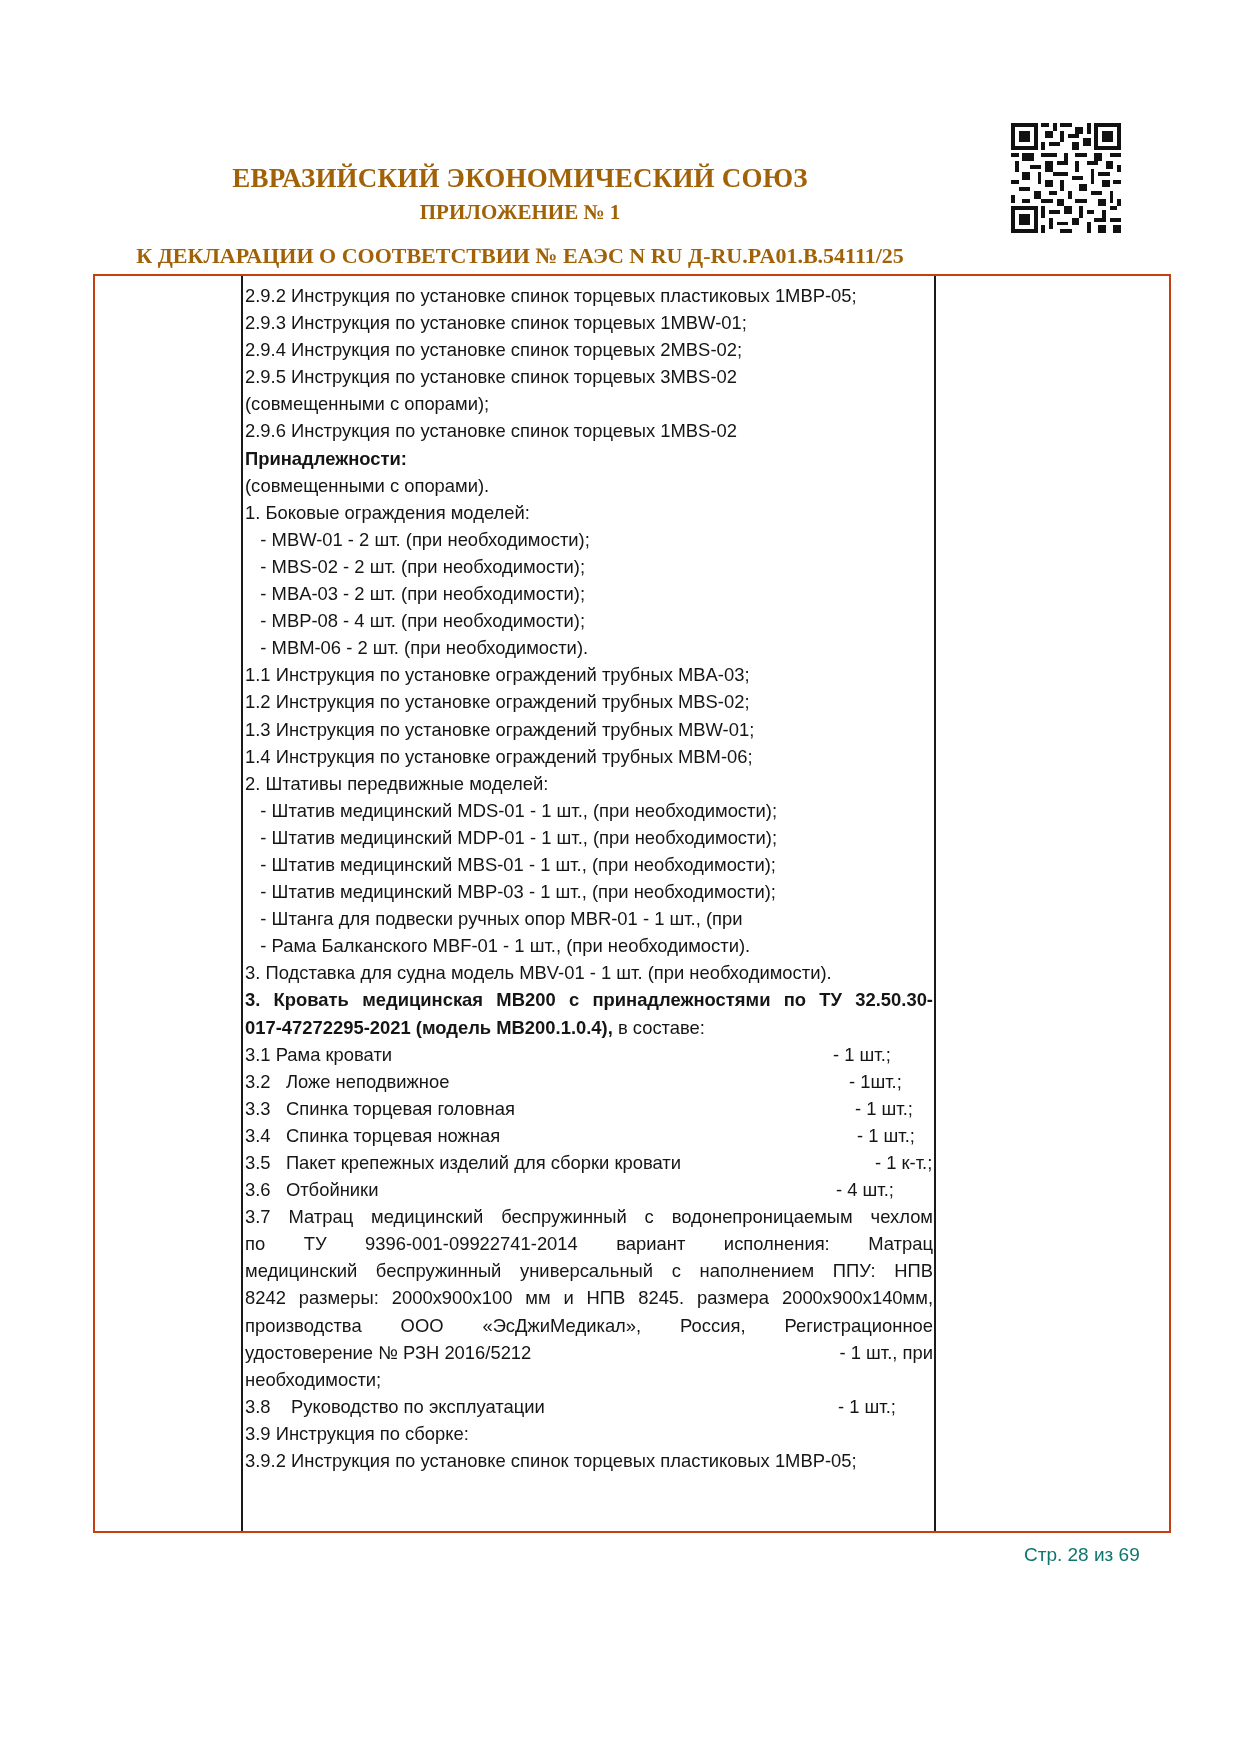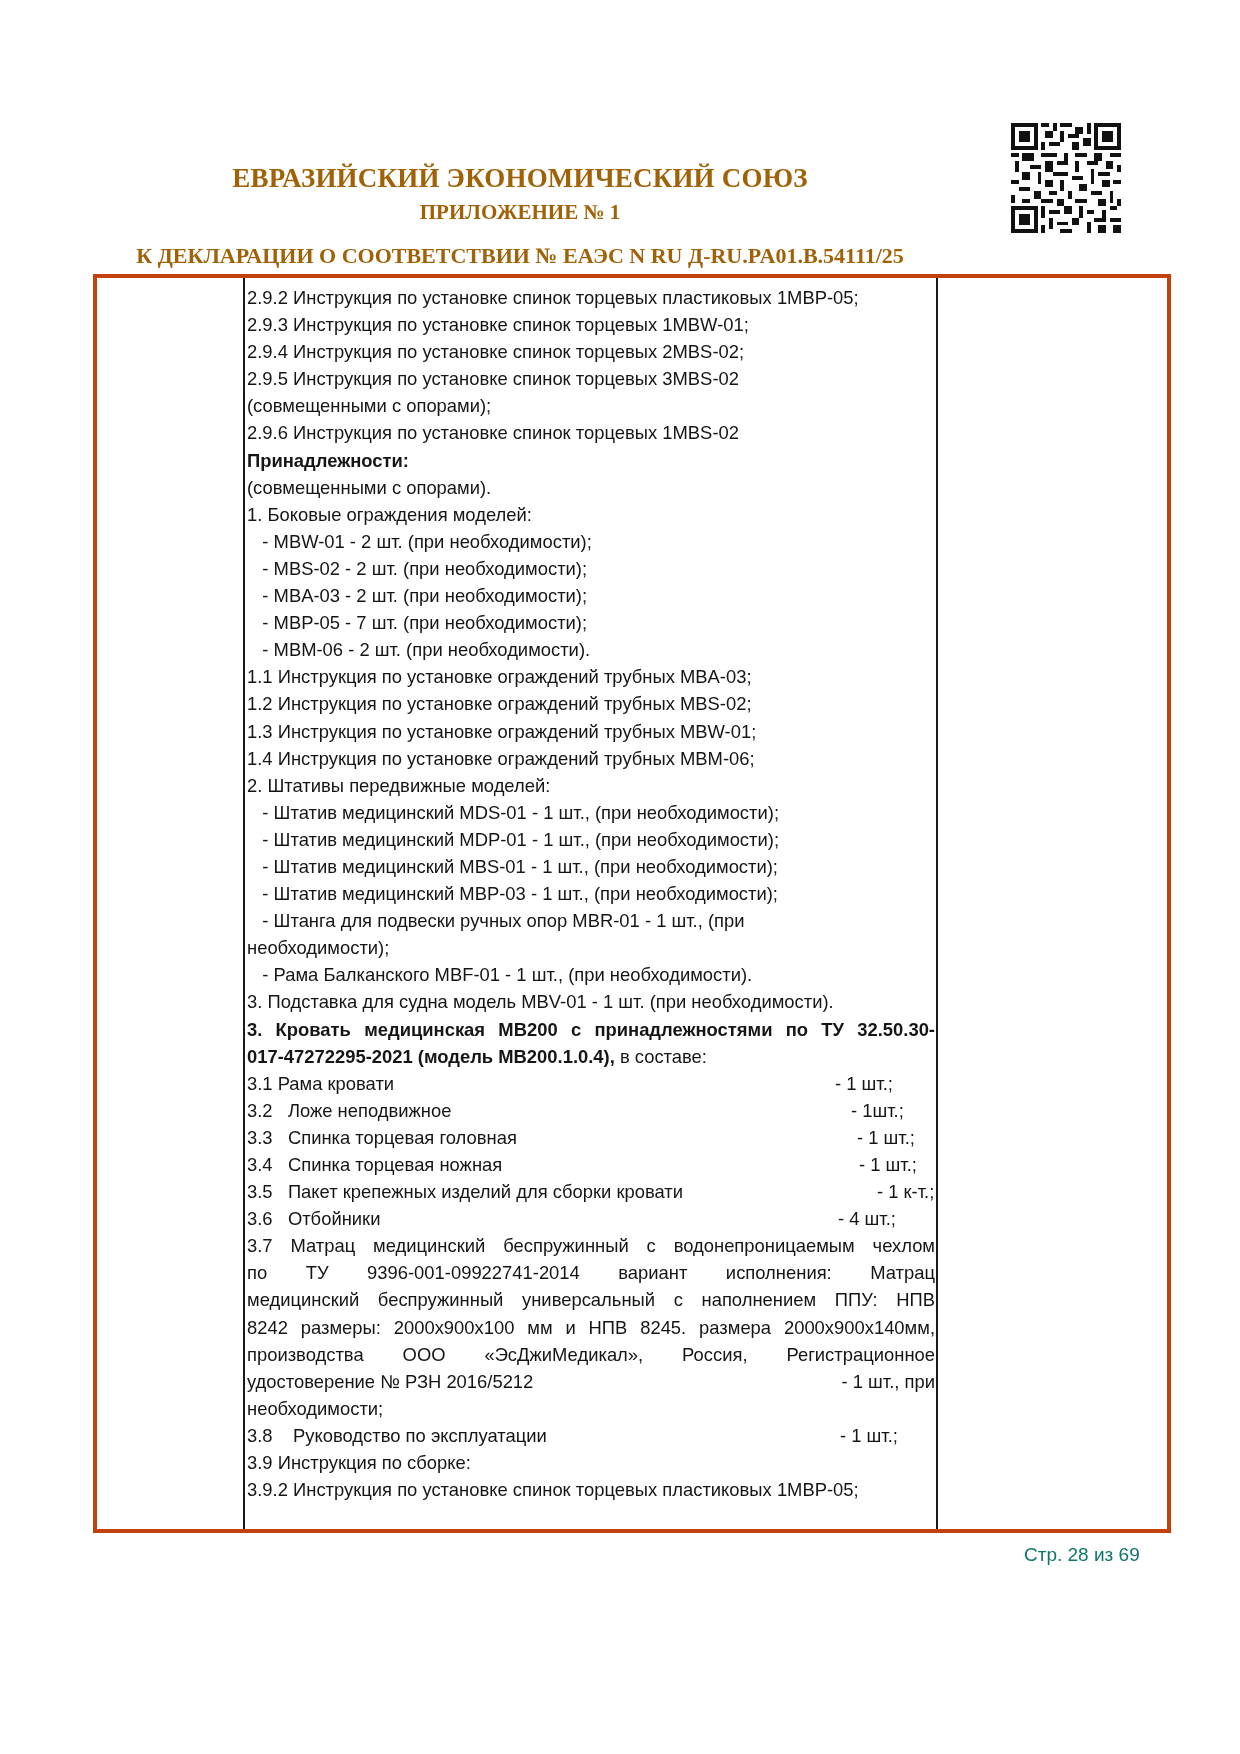--- a/index.html
+++ b/index.html
@@ -4,21 +4,21 @@
 <style>
   html, body { margin: 0; padding: 0; background: #ffffff; }
   body { width: 1240px; height: 1754px; position: relative; overflow: hidden; color: #151515; }
   .header { position: absolute; left: 0; width: 1020px; text-align: center;
             font-family: "Liberation Serif", "DejaVu Serif", serif; font-weight: bold; color: #a16207; }
   .h1 { top: 163px; font-size: 27px; letter-spacing: 0.2px; left: 10px; }
   .h2 { top: 200px; font-size: 21px; left: 10px; }
   .h3 { top: 243px; font-size: 22px; left: 0; width: 1040px; }
   .qr { position: absolute; left: 1011px; top: 122px; width: 110px; height: 112px; }
   .table { position: absolute; left: 93px; top: 274px; width: 1078px; height: 1259px;
-           border: 4px solid #c2410c; box-sizing: border-box; }
+           border: 2px solid #c2410c; box-sizing: border-box; }
   .col-left { position: absolute; left: 0; top: 0; width: 146px; height: 100%; border-right: 2px solid #1a1a1a; }
   .col-right { position: absolute; left: 839px; top: 0; right: 0; height: 100%; border-left: 2px solid #1a1a1a; }
   .col-mid { position: absolute; left: 148px; top: 0; width: 691px; height: 100%; }
   .content { position: absolute; left: 2px; top: 6px; width: 688px;
              font-family: "Liberation Sans", "DejaVu Sans", sans-serif; font-size: 18.4px; line-height: 27.1px; }
   .line { white-space: pre; height: 27.1px; position: relative; }
   .b { font-weight: bold; }
   .just { text-align: justify; text-align-last: justify; white-space: normal; }
   .qty { position: absolute; top: 0; margin-left: 48px; }
   .footer { position: absolute; left: 1024px; top: 1544px; font-family: "Liberation Sans", "DejaVu Sans", sans-serif;
@@ -58,33 +58,32 @@
       <div class="line">2.9.4 Инструкция по установке спинок торцевых 2MBS-02;</div>
       <div class="line">2.9.5 Инструкция по установке спинок торцевых 3MBS-02</div>
       <div class="line">(совмещенными с опорами);</div>
       <div class="line">2.9.6 Инструкция по установке спинок торцевых 1MBS-02</div>
       <div class="line b">Принадлежности:</div>
       <div class="line">(совмещенными с опорами).</div>
       <div class="line">1. Боковые ограждения моделей:</div>
       <div class="line">   - MBW-01 - 2 шт. (при необходимости);</div>
       <div class="line">   - MBS-02 - 2 шт. (при необходимости);</div>
       <div class="line">   - MBA-03 - 2 шт. (при необходимости);</div>
-      <div class="line">   - MBP-05 - 7 шт. (при необходимости);</div>
+      <div class="line">   - MBP-08 - 4 шт. (при необходимости);</div>
       <div class="line">   - MBM-06 - 2 шт. (при необходимости).</div>
       <div class="line">1.1 Инструкция по установке ограждений трубных MBA-03;</div>
       <div class="line">1.2 Инструкция по установке ограждений трубных MBS-02;</div>
       <div class="line">1.3 Инструкция по установке ограждений трубных MBW-01;</div>
       <div class="line">1.4 Инструкция по установке ограждений трубных MBM-06;</div>
       <div class="line">2. Штативы передвижные моделей:</div>
       <div class="line">   - Штатив медицинский MDS-01 - 1 шт., (при необходимости);</div>
       <div class="line">   - Штатив медицинский MDP-01 - 1 шт., (при необходимости);</div>
       <div class="line">   - Штатив медицинский MBS-01 - 1 шт., (при необходимости);</div>
       <div class="line">   - Штатив медицинский MBP-03 - 1 шт., (при необходимости);</div>
       <div class="line">   - Штанга для подвески ручных опор MBR-01 - 1 шт., (при</div>
-      <div class="line">необходимости);</div>
       <div class="line">   - Рама Балканского MBF-01 - 1 шт., (при необходимости).</div>
       <div class="line">3. Подставка для судна модель MBV-01 - 1 шт. (при необходимости).</div>
 
       <div class="line b just">3. Кровать медицинская МВ200 с принадлежностями по ТУ 32.50.30-</div>
       <div class="line"><span class="b">017-47272295-2021 (модель МВ200.1.0.4),</span><span> в составе:</span></div>
 
       <div class="line"><span>3.1 Рама кровати</span><span class="qty" style="left:540px">- 1 шт.;</span></div>
       <div class="line"><span>3.2   Ложе неподвижное</span><span class="qty" style="left:556px">- 1шт.;</span></div>
       <div class="line"><span>3.3   Спинка торцевая головная</span><span class="qty" style="left:562px">- 1 шт.;</span></div>
       <div class="line"><span>3.4   Спинка торцевая ножная</span><span class="qty" style="left:564px">- 1 шт.;</span></div>

